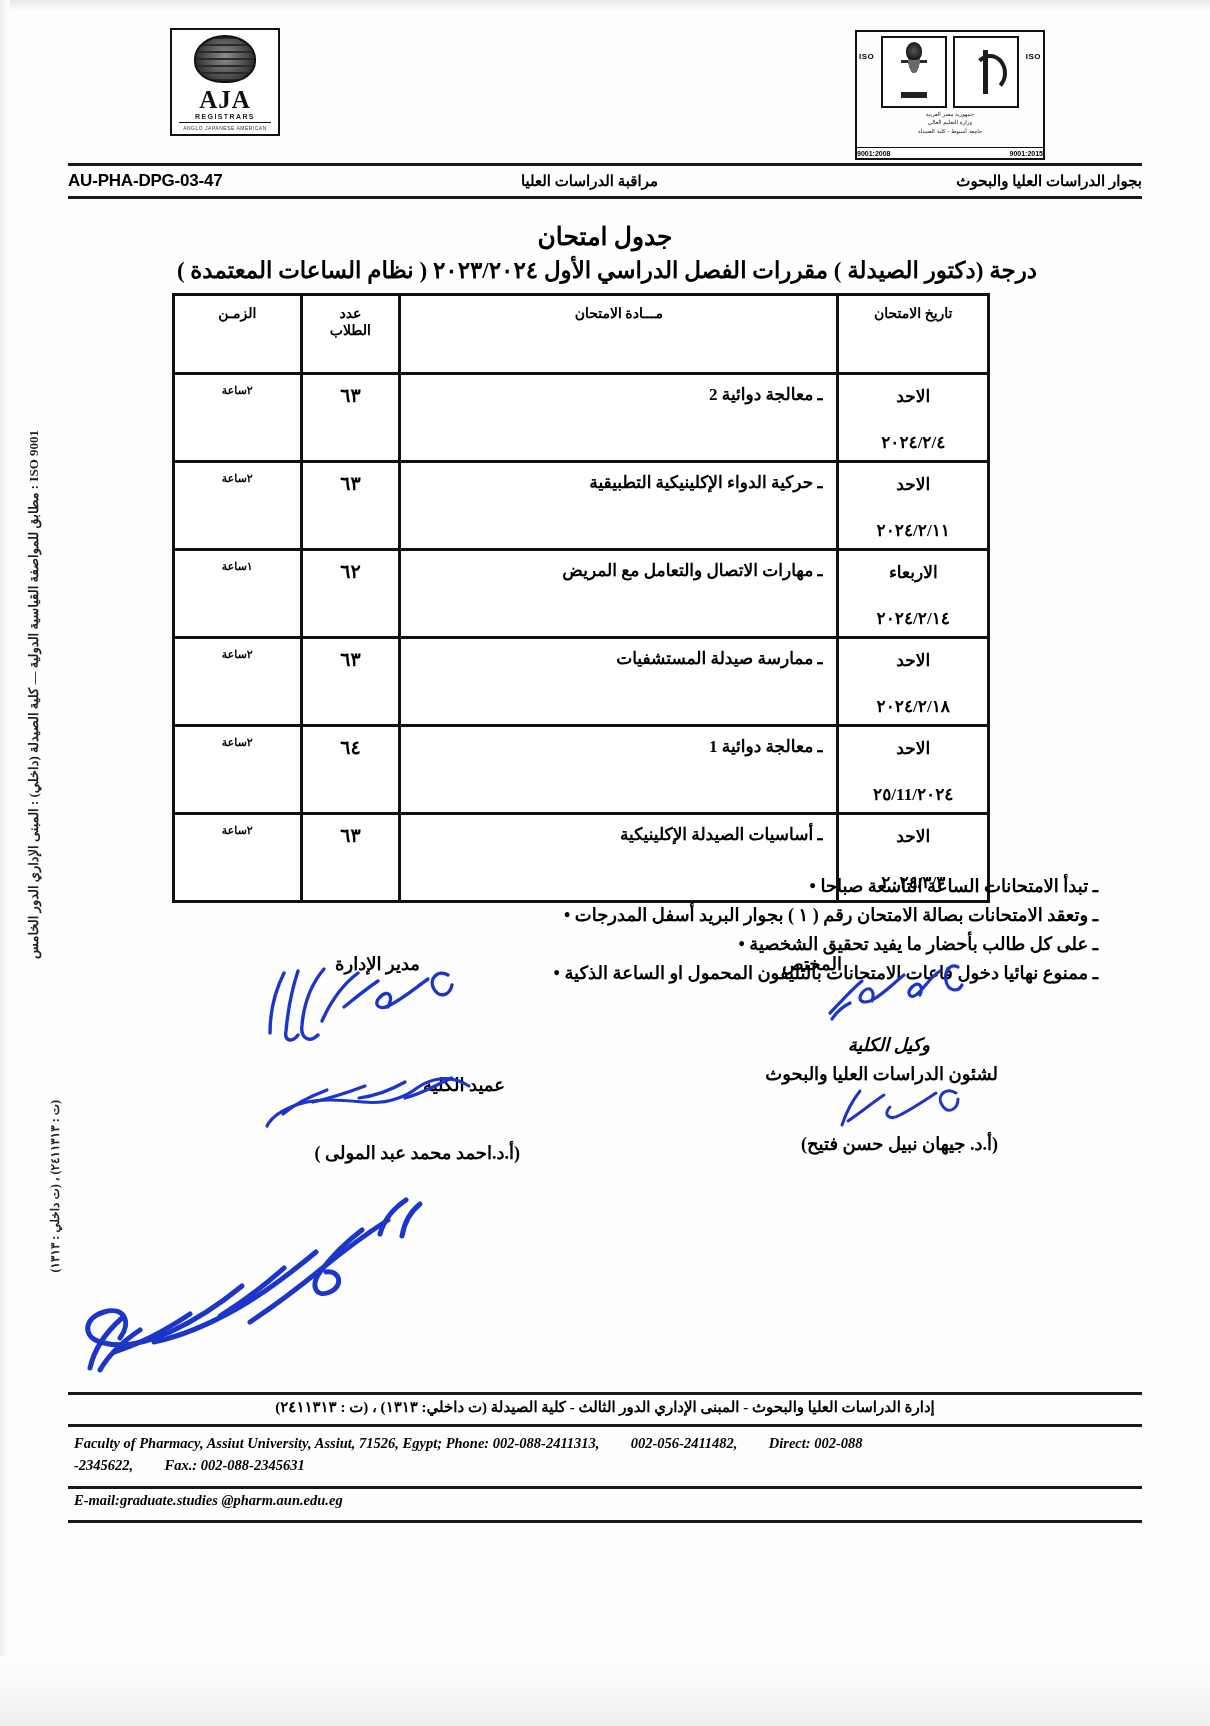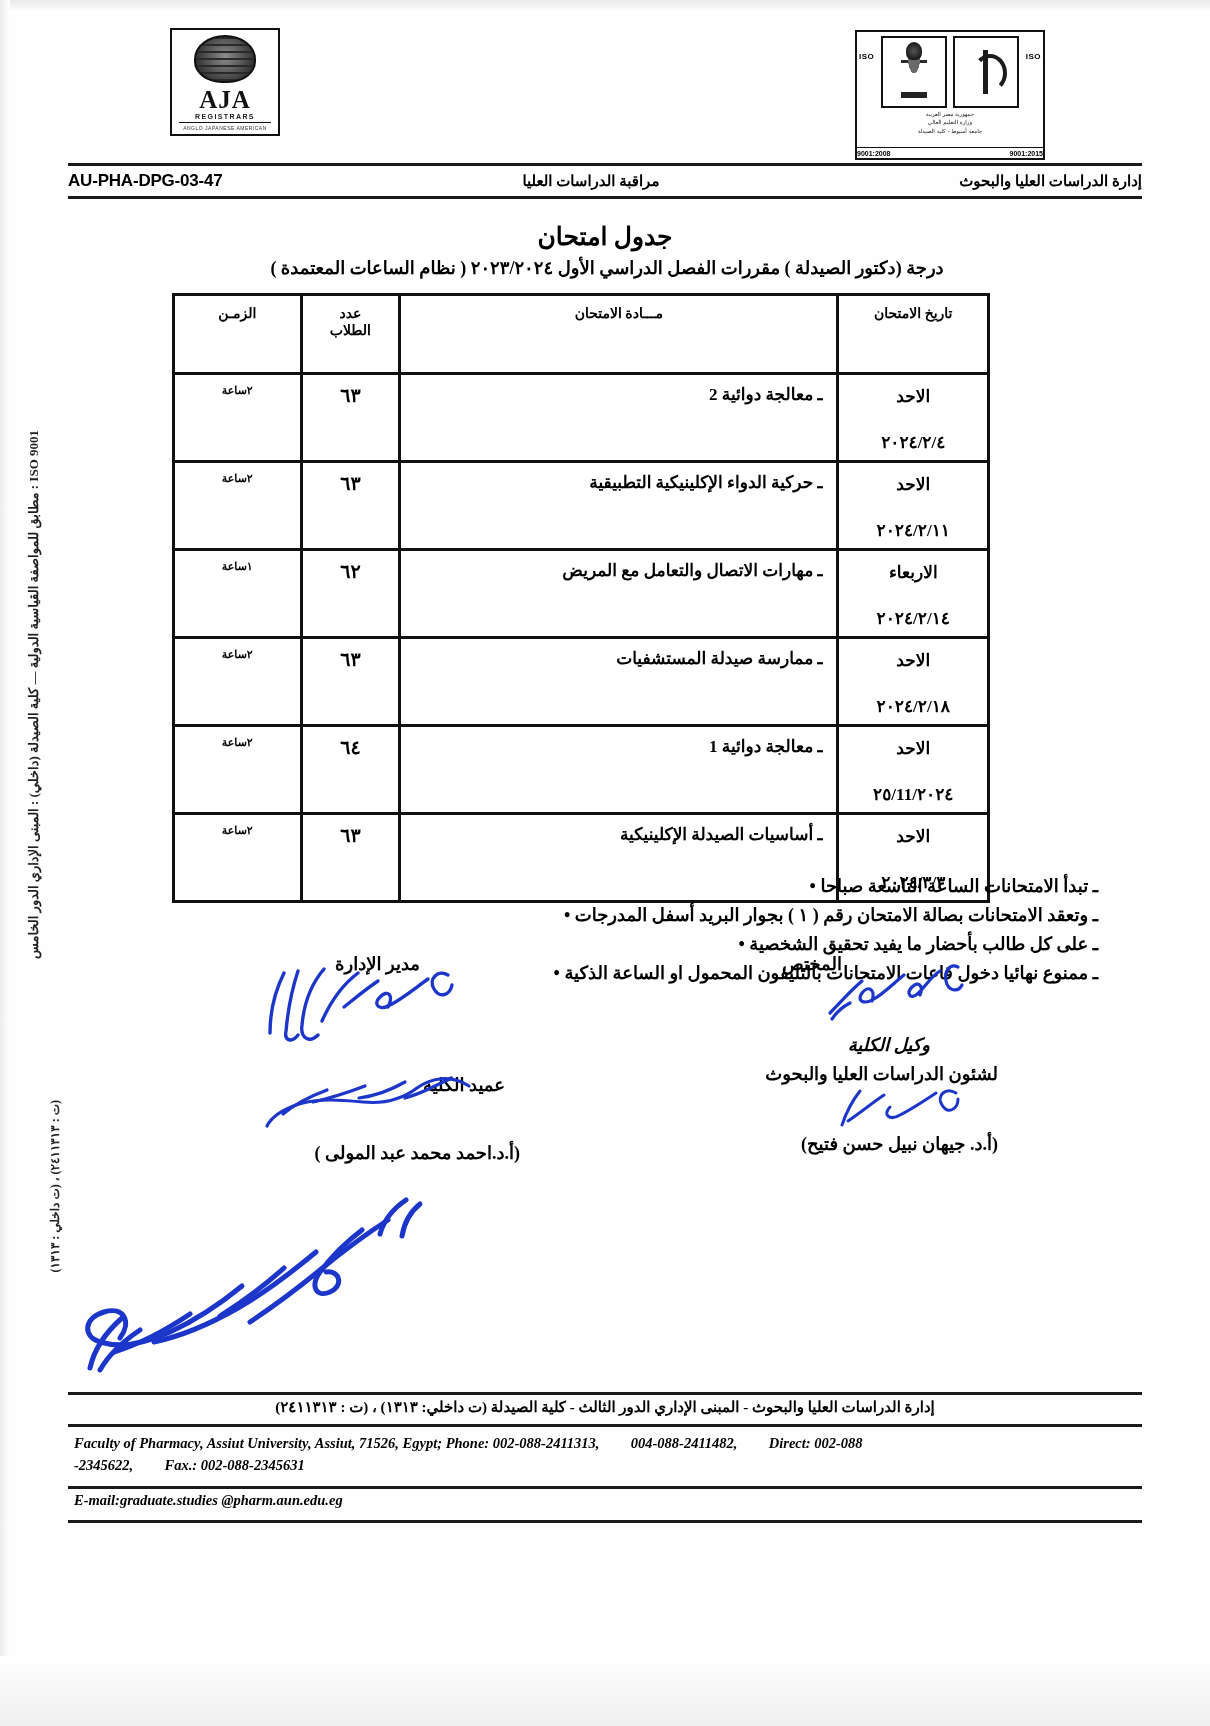--- a/index.html
+++ b/index.html
@@ -198,21 +198,21 @@
     left: 0; right: 0; top: 222px;
     text-align: center;
     font-size: 25px;
     font-weight: bold;
     font-family: "Liberation Serif", "DejaVu Serif", serif;
   }
   .title-2 {
     position: absolute;
     left: 100px; right: 96px; top: 257px;
     text-align: center;
-    font-size: 18px;
+    font-size: 23px;
     font-weight: bold;
     font-family: "Liberation Serif", "DejaVu Serif", serif;
     white-space: nowrap;
   }
 
   
   .exam-table {
     position: absolute;
     left: 172px;
     top: 293px;
@@ -433,21 +433,21 @@
       جمهورية مصر العربية<br>وزارة التعليم العالي<br>جامعة أسيوط - كلية الصيدلة
     </div>
     <div class="isoline">
       <span>9001:2015</span>
       <span>9001:2008</span>
     </div>
   </div>
 
   <div class="header-rule-top"></div>
   <div class="header-row">
-    <div class="hcell">إدارة الدراسات العليا والبحوث</div>
+    <div class="hcell">بجوار الدراسات العليا والبحوث</div>
     <div class="hcell">مراقبة الدراسات العليا</div>
     <div class="hcell hcode">AU-PHA-DPG-03-47</div>
   </div>
   <div class="header-rule-bottom"></div>
 
   <div class="title-1">جدول امتحان</div>
   <div class="title-2">درجة (دكتور الصيدلة ) مقررات الفصل الدراسي الأول ٢٠٢٣/٢٠٢٤ ( نظام الساعات المعتمدة )</div>
 
   <table class="exam-table">
     <thead>
@@ -590,21 +590,21 @@
 
   <div class="side-text">ISO 9001 : مطابق للمواصفة القياسية الدولية — كلية الصيدلة (داخلي) : المبنى الإداري الدور الخامس</div>
   <div class="side-text-2">(ت : ٢٤١١٣١٣) ، (ت داخلي : ١٣١٣)</div>
 
   <div class="footer-rule-1"></div>
   <div class="footer-ar">إدارة الدراسات العليا والبحوث - المبنى الإداري الدور الثالث - كلية الصيدلة      (ت داخلي: ١٣١٣) ، (ت : ٢٤١١٣١٣)</div>
   <div class="footer-rule-2"></div>
   <div class="footer-en">
     <span>Faculty of Pharmacy, Assiut University, Assiut, 71526, Egypt; Phone: 002-088-2411313,</span>
     <span class="tab1"></span>
-    <span>004-088-2411482,</span>
+    <span>002-056-2411482,</span>
     <span class="tab1"></span>
     <span>Direct: 002-088</span><br>
     <span>-2345622,</span>
     <span class="tab1"></span>
     <span>Fax.: 002-088-2345631</span>
   </div>
   <div class="footer-rule-3"></div>
   <div class="footer-email">E-mail:graduate.studies @pharm.aun.edu.eg</div>
   <div class="footer-rule-4"></div>
 

